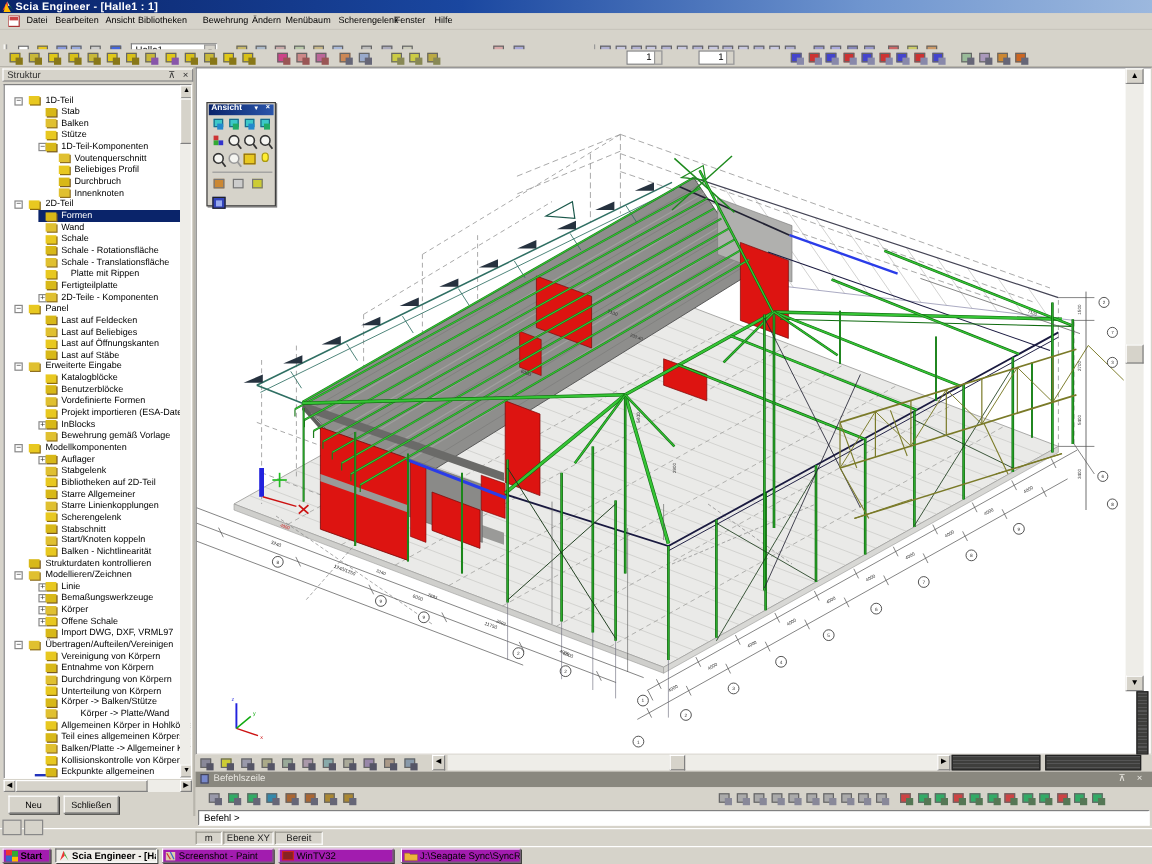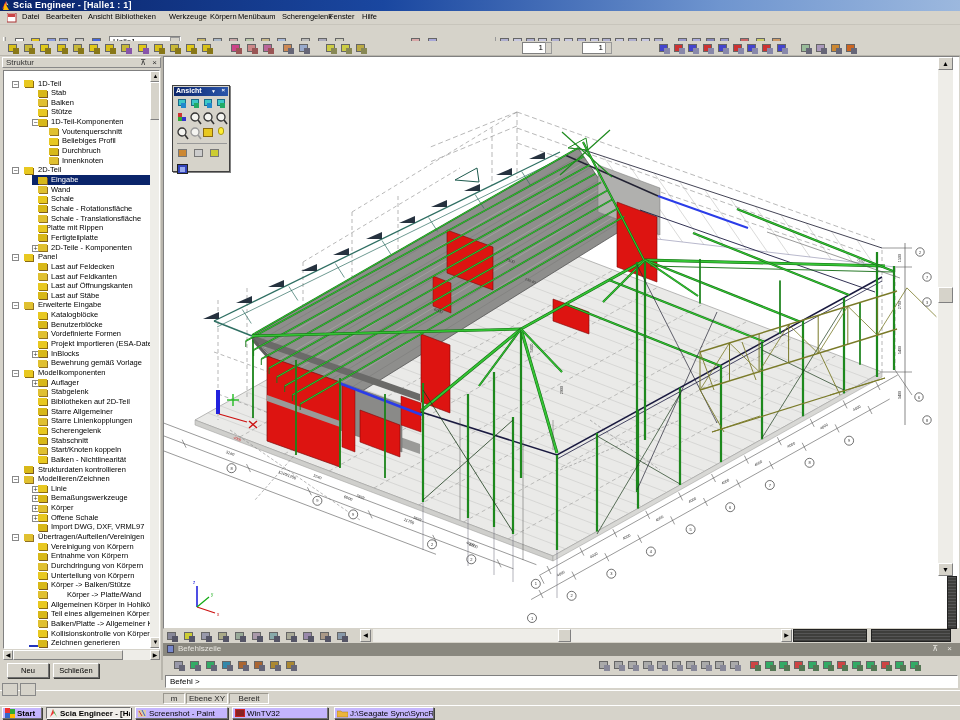--- a/index.html
+++ b/index.html
@@ -9,21 +9,21 @@
 #menu i { font-style:normal; position:absolute; top:1px; }
 .tb { background:#d6d3ca; }
 .grip { position:absolute; width:3px; border-left:1px solid #fff; border-right:1px solid #999; height:12px; }
 .eb { position:absolute; width:7px; height:7px; border:1px solid #888; background:#fff; font-size:7px; line-height:5px; text-align:center; color:#333; }
 .ti { position:absolute; width:9px; height:7px; z-index:4; }
 .tt { position:absolute; font-size:7.5px; white-space:nowrap; color:#000; }
 .rais { border:1px solid; border-color:#fff #808080 #808080 #fff; }
 #tree { left:3px; top:14px; width:157px; height:579px; background:#fff; border:1px solid; border-color:#808080 #fff #fff #808080; overflow:hidden; }
 .btn { position:absolute; background:#d6d3ca; border:1px solid; border-color:#fff #707070 #707070 #fff; box-shadow:1px 1px 0 #40403d; font-size:7.5px; text-align:center; }
 .cell { position:absolute; border:1px solid; border-color:#9a978e #fff #fff #9a978e; font-size:8px; color:#222; }
-.task { position:absolute; top:2px; height:17px; background:#c4b5fd; border:1px solid; border-color:#fff #707070 #707070 #fff; box-shadow:1px 1px 0 #40403d; font-size:8px; white-space:nowrap; overflow:hidden; }
+.task { position:absolute; top:2px; height:17px; background:#a21caf; border:1px solid; border-color:#fff #707070 #707070 #fff; box-shadow:1px 1px 0 #40403d; font-size:8px; white-space:nowrap; overflow:hidden; }
 .dark { background:#4a4a48; background-image:repeating-linear-gradient(to bottom,#555 0 1px,#3e3e3c 1px 3px); border:1px solid #222; }
 </style></head><body>
 
 <div id="title" class="abs">
     <svg width="12" height="11" style="position:absolute;left:1px;top:0">
       <path d="M1,9 L5,1 L6,5 Z" fill="#e33"></path>
       <path d="M5,1 L10,9 L7,5 Z" fill="#2a2"></path>
       <path d="M4,3 L8,10 L2,10 Z" fill="#fb0"></path>
       <path d="M5,1 L6,5 L7,5 Z" fill="#ffe"></path>
     </svg>
@@ -32,22 +32,22 @@
 
 <div id="menu" class="abs">
 <svg width="10" height="10" style="position:absolute;left:7px;top:2px">
       <rect x="0" y="0" width="9" height="9" fill="#fff" stroke="#a33"></rect>
       <rect x="1" y="1" width="7" height="3" fill="#c44"></rect>
     </svg>
 <i style="left:22px">Datei</i>
     <i style="left:46px">Bearbeiten</i>
     <i style="left:88px">Ansicht</i>
     <i style="left:115px">Bibliotheken</i>
-    <i style="left:169px">Werkzeuge</i>
-    <i style="left:210px">Körpern</i>
+    <i style="left:169px">Bewehrung</i>
+    <i style="left:210px">Ändern</i>
     <i style="left:238px">Menübaum</i>
     <i style="left:282px">Scherengelenk</i>
     <i style="left:329px">Fenster</i>
     <i style="left:362px">Hilfe</i>
 </div>
 
 <div class="abs tb" style="left:0;top:35px;width:804px;height:16px;border-bottom:1px solid #b91c1c">
 <div class="grip" style="left:3px;top:2px"></div>
 <div style="position:absolute;left:14px;top:1px;width:13px;height:13px;">
       <div style="position:absolute;left:1px;top:2px;width:9px;height:8px;background:#fff;border:1px solid #666"></div>
@@ -368,43 +368,43 @@
         <div class="tt" style="left:58px;top:65.4px">Beliebiges Profil</div>
         <div class="ti" style="left:45px;top:76.55px;background:#d8b818;box-shadow:1px 1px 0 #7a5a20"></div>
         <div class="tt" style="left:58px;top:75.05px">Durchbruch</div>
         <div class="ti" style="left:45px;top:86.2px;background:#e0c030;box-shadow:1px 1px 0 #907020"></div>
         <div class="tt" style="left:58px;top:84.7px">Innenknoten</div>
         <div class="eb" style="left:8px;top:96.35000000000001px">−</div>
         <div class="ti" style="left:20px;top:95.85000000000001px;background:#e8c820;box-shadow:1px 1px 0 #8a6a10"></div>
         <div class="tt" style="left:34px;top:94.35000000000001px">2D-Teil</div>
         <div class="ti" style="left:34px;top:105.5px;background:#d8b818;box-shadow:1px 1px 0 #7a5a20"></div>
         <div style="position:absolute;left:28px;top:104.0px;width:120px;height:10px;background:#0a246a"></div>
-        <div class="tt" style="left:47px;top:104.0px;color:#fff;z-index:3">Eingabe</div>
+        <div class="tt" style="left:47px;top:104.0px;color:#fff;z-index:3">Formen</div>
         <div class="ti" style="left:34px;top:115.15px;background:#e0c030;box-shadow:1px 1px 0 #907020"></div>
         <div class="tt" style="left:47px;top:113.65px">Wand</div>
         <div class="ti" style="left:34px;top:124.80000000000001px;background:#e8c820;box-shadow:1px 1px 0 #8a6a10"></div>
         <div class="tt" style="left:47px;top:123.30000000000001px">Schale</div>
         <div class="ti" style="left:34px;top:134.45px;background:#d8b818;box-shadow:1px 1px 0 #7a5a20"></div>
         <div class="tt" style="left:47px;top:132.95px">Schale - Rotationsfläche</div>
         <div class="ti" style="left:34px;top:144.1px;background:#e0c030;box-shadow:1px 1px 0 #907020"></div>
         <div class="tt" style="left:47px;top:142.6px">Schale - Translationsfläche</div>
         <div class="ti" style="left:34px;top:153.75px;background:#e8c820;box-shadow:1px 1px 0 #8a6a10"></div>
-        <div class="tt" style="left:42px;top:152.25px">Platte mit Rippen</div>
+        <div class="tt" style="left:55px;top:152.25px">Platte mit Rippen</div>
         <div class="ti" style="left:34px;top:163.4px;background:#d8b818;box-shadow:1px 1px 0 #7a5a20"></div>
         <div class="tt" style="left:47px;top:161.9px">Fertigteilplatte</div>
         <div class="eb" style="left:28px;top:173.55px">+</div>
         <div class="ti" style="left:34px;top:173.05px;background:#e0c030;box-shadow:1px 1px 0 #907020"></div>
         <div class="tt" style="left:47px;top:171.55px">2D-Teile - Komponenten</div>
         <div class="eb" style="left:8px;top:183.20000000000002px">−</div>
         <div class="ti" style="left:20px;top:182.70000000000002px;background:#e8c820;box-shadow:1px 1px 0 #8a6a10"></div>
         <div class="tt" style="left:34px;top:181.20000000000002px">Panel</div>
         <div class="ti" style="left:34px;top:192.35px;background:#d8b818;box-shadow:1px 1px 0 #7a5a20"></div>
         <div class="tt" style="left:47px;top:190.85px">Last auf Feldecken</div>
         <div class="ti" style="left:34px;top:202.0px;background:#e0c030;box-shadow:1px 1px 0 #907020"></div>
-        <div class="tt" style="left:47px;top:200.5px">Last auf Feldkanten</div>
+        <div class="tt" style="left:47px;top:200.5px">Last auf Beliebiges</div>
         <div class="ti" style="left:34px;top:211.65px;background:#e8c820;box-shadow:1px 1px 0 #8a6a10"></div>
         <div class="tt" style="left:47px;top:210.15px">Last auf Öffnungskanten</div>
         <div class="ti" style="left:34px;top:221.3px;background:#d8b818;box-shadow:1px 1px 0 #7a5a20"></div>
         <div class="tt" style="left:47px;top:219.8px">Last auf Stäbe</div>
         <div class="eb" style="left:8px;top:231.45000000000002px">−</div>
         <div class="ti" style="left:20px;top:230.95000000000002px;background:#e0c030;box-shadow:1px 1px 0 #907020"></div>
         <div class="tt" style="left:34px;top:229.45000000000002px">Erweiterte Eingabe</div>
         <div class="ti" style="left:34px;top:240.60000000000002px;background:#e8c820;box-shadow:1px 1px 0 #8a6a10"></div>
         <div class="tt" style="left:47px;top:239.10000000000002px">Katalogblöcke</div>
         <div class="ti" style="left:34px;top:250.25px;background:#d8b818;box-shadow:1px 1px 0 #7a5a20"></div>
@@ -476,21 +476,21 @@
         <div class="tt" style="left:63px;top:518.95px">Körper -&gt; Platte/Wand</div>
         <div class="ti" style="left:34px;top:530.1px;background:#e8c820;box-shadow:1px 1px 0 #8a6a10"></div>
         <div class="tt" style="left:47px;top:528.6px">Allgemeinen Körper in Hohlkörper</div>
         <div class="ti" style="left:34px;top:539.75px;background:#d8b818;box-shadow:1px 1px 0 #7a5a20"></div>
         <div class="tt" style="left:47px;top:538.25px">Teil eines allgemeinen Körpers zu Ba</div>
         <div class="ti" style="left:34px;top:549.4px;background:#e0c030;box-shadow:1px 1px 0 #907020"></div>
         <div class="tt" style="left:47px;top:547.9px">Balken/Platte -&gt; Allgemeiner Körper</div>
         <div class="ti" style="left:34px;top:559.0500000000001px;background:#e8c820;box-shadow:1px 1px 0 #8a6a10"></div>
         <div class="tt" style="left:47px;top:557.5500000000001px">Kollisionskontrolle von Körpern</div>
         <div class="ti" style="left:34px;top:568.7px;background:#d8b818;box-shadow:1px 1px 0 #7a5a20"></div>
-        <div class="tt" style="left:47px;top:567.2px">Zeichnen generieren</div>
+        <div class="tt" style="left:47px;top:567.2px">Eckpunkte allgemeinen</div>
     </div>
     <div style="position:absolute;left:25px;top:574px;width:16px;height:2px;background:#2233bb"></div>
 
     <div class="abs" style="left:146px;top:0px;width:11px;height:577px;background:#eeede8"></div>
     <div class="abs rais" style="left:146px;top:0px;width:11px;height:11px;background:#d6d3ca;font-size:6px;text-align:center;line-height:9px">▲</div>
     <div class="abs rais" style="left:146px;top:11px;width:11px;height:38px;background:#d6d3ca"></div>
     <div class="abs rais" style="left:146px;top:566px;width:11px;height:11px;background:#d6d3ca;font-size:6px;text-align:center;line-height:9px">▼</div>
   </div>
 
   <div class="abs" style="left:3px;top:594px;width:157px;height:10px;background:#eeede8">

